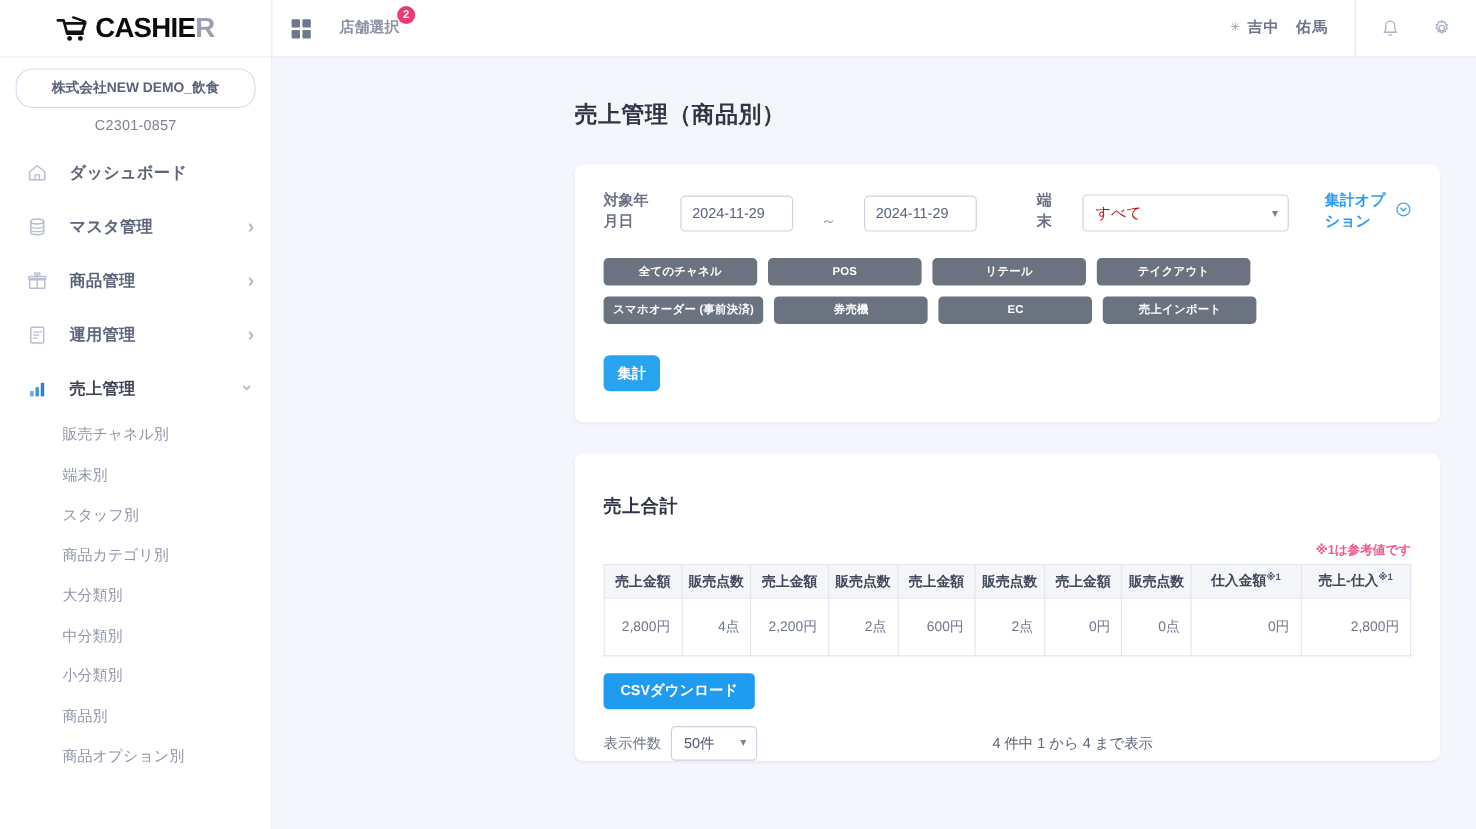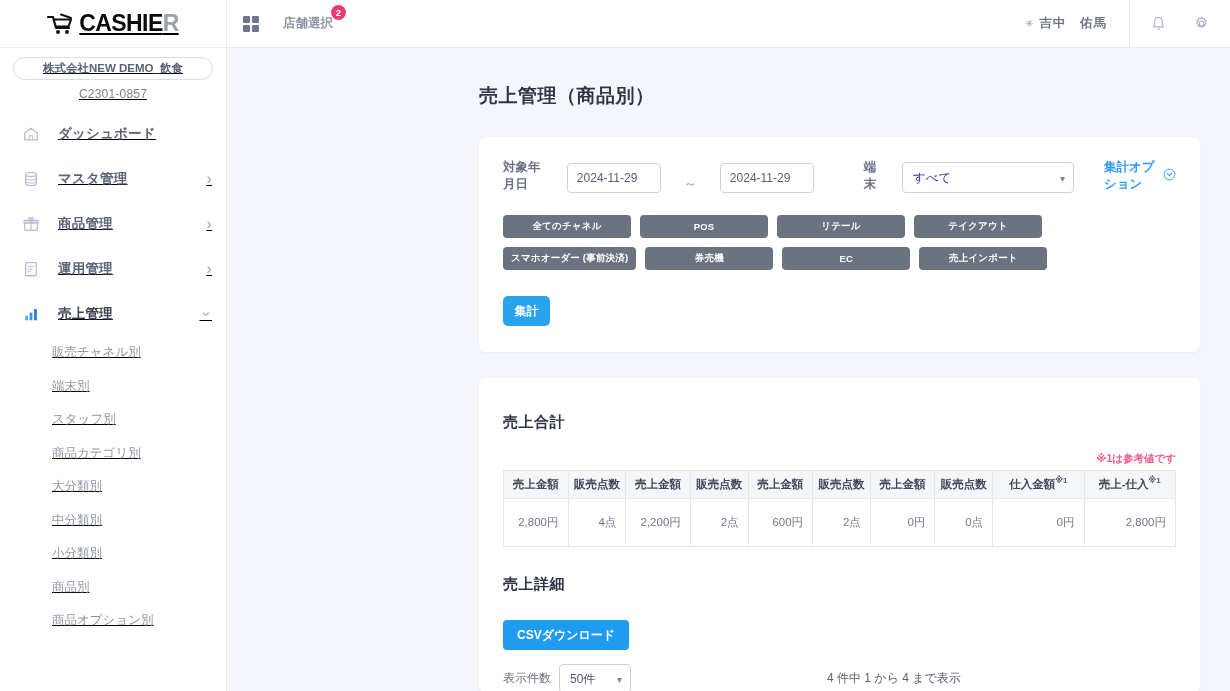--- a/index.html
+++ b/index.html
@@ -15,40 +15,39 @@
 
   
   .sidebar {
     width: 227px;
     height: 691px;
     background: #ffffff;
     border-right: 1px solid #e6e9f2;
     flex: 0 0 227px;
     position: relative;
     overflow: hidden;
-    text-decoration: underline;
   }
   .logo-wrap {
     height: 48px;
     display: flex; align-items: center; justify-content: center;
     border-bottom: 1px solid #eceff6;
     gap: 5px;
   }
   .logo-cart { width: 27px; height: 22px; position: relative; display:block; }
   .logo-text {
     font-size: 23px; font-weight: 700; letter-spacing: -0.6px;
     color: #0b0b0b;
   }
   .logo-text .r { color: #9aa0ad; }
 
   .company-badge {
     margin: 9px 13px 0 13px;
     border: 1px solid #d9deea;
     border-radius: 14px;
-    height: 23px;
+    height: 33px;
     display: flex; align-items: center; justify-content: center;
     font-size: 11.5px; font-weight: 700; color: #5a6277;
     background: #fff;
   }
   .company-code {
     text-align: center;
     font-size: 12px; color: #7b8294;
     margin-top: 7px;
     letter-spacing: .2px;
   }
@@ -147,21 +146,21 @@
     font-size: 12px; color: #55607a;
     padding: 0 9px;
     font-family: inherit;
   }
   .tilde { margin: 0 11px; color: #8a92a6; font-size: 13px; }
   .terminal-label { margin-left: 38px; }
   .select-wrap { position: relative; width: 172px; }
   .sel {
     width: 172px; height: 31px;
     border: 1px solid #ccd3e0; border-radius: 4px;
-    background: #fff; color: #4c1d95;
+    background: #fff; color: #b91c1c;
     font-size: 12.5px; padding: 0 12px 0 10px;
     font-family: inherit;
     -webkit-appearance: none; appearance: none;
     cursor: pointer;
   }
   .sel-arrow {
     position: absolute; right: 9px; top: 50%; transform: translateY(-50%);
     pointer-events: none; color: #7b8399; font-size: 10px;
   }
   .agg-option {
@@ -459,21 +458,20 @@
               <td>600円</td>
               <td>2点</td>
               <td>0円</td>
               <td>0点</td>
               <td>0円</td>
               <td>2,800円</td>
             </tr>
           </tbody>
         </table>
 
-        <h2 class="sec-title detail">売上詳細</h2>
         <button class="csv-btn">CSVダウンロード</button>
 
         <div class="disp-row">
           <span class="disp-label">表示件数</span>
           <span class="disp-select-wrap">
             <select class="disp-select">
               <option>50件</option>
             </select>
             <span class="sel-arrow">▾</span>
           </span>

